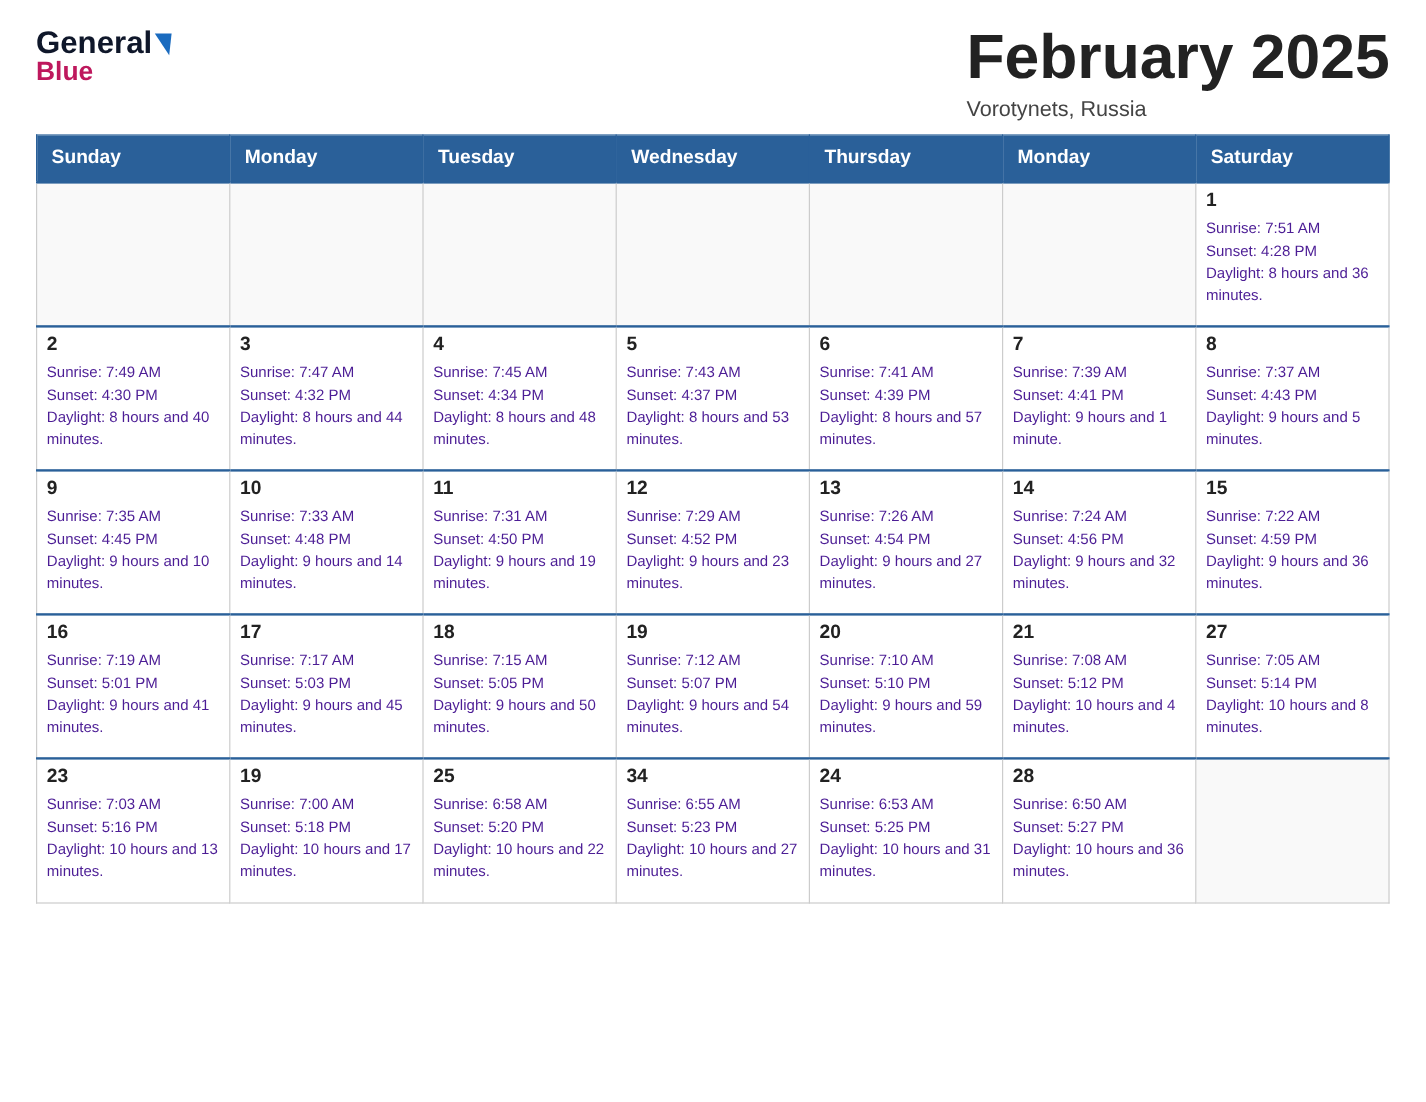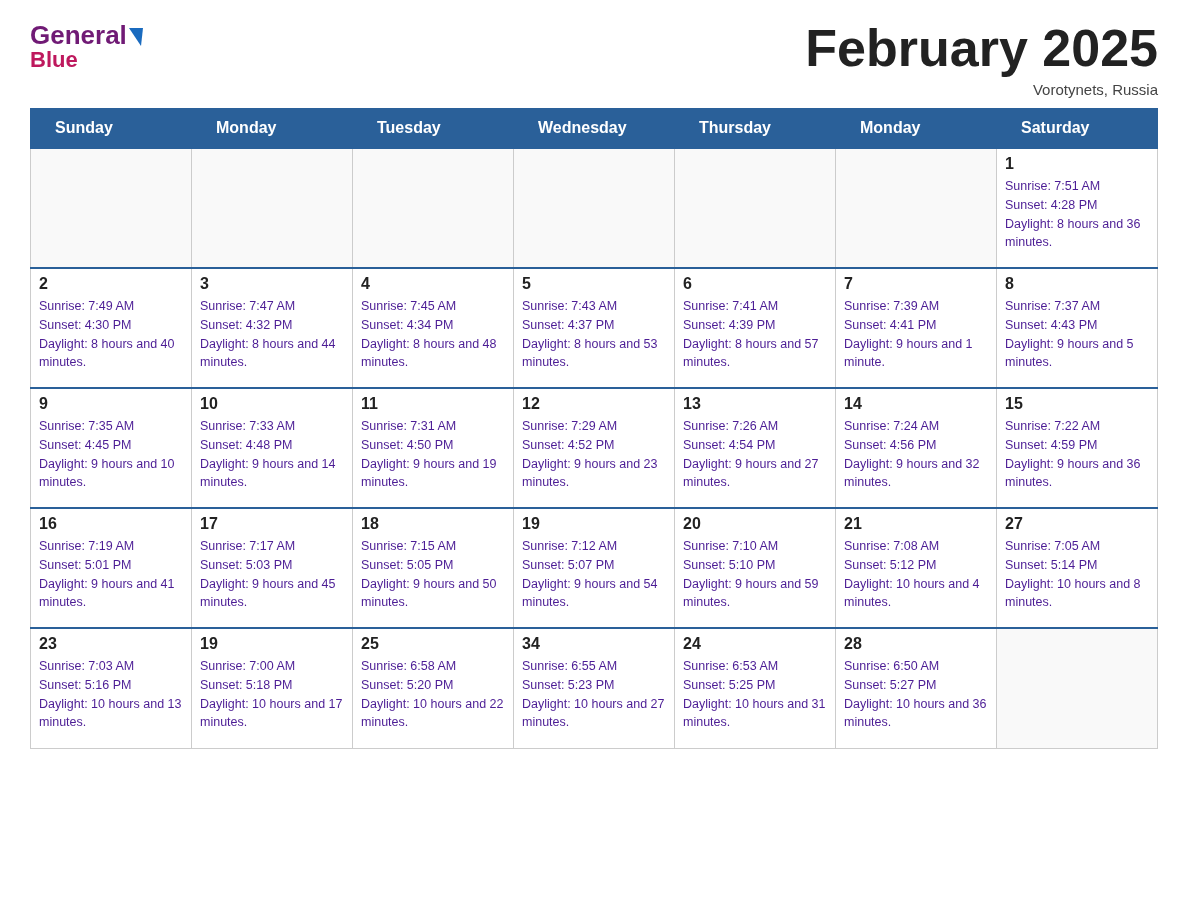--- a/index.html
+++ b/index.html
@@ -17,54 +17,54 @@
       margin-bottom: 10px;
     }
     .logo {
       display: flex;
       flex-direction: column;
       align-items: flex-start;
     }
     .logo-top {
       font-size: 26px;
       font-weight: bold;
-      color: #701a75;
+      color: #0f172a;
       letter-spacing: 0;
     }
     .logo-bottom {
       font-size: 22px;
       font-weight: bold;
       color: #be185d;
       margin-top: -4px;
     }
     .title-section {
-      text-align: right;
+      text-align: left;
     }
     .month-title {
       font-size: 52px;
       font-weight: bold;
       color: #222;
       line-height: 1.1;
     }
     .location {
-      font-size: 15px;
+      font-size: 18px;
       color: #444;
       margin-top: 4px;
     }
     .calendar {
       width: 100%;
       border-collapse: collapse;
       margin-top: 10px;
     }
     .calendar th {
       background-color: #2a6099;
       color: #fff;
       font-size: 16px;
       font-weight: bold;
-      padding: 10px 24px;
+      padding: 10px 12px;
       text-align: left;
       border: 1px solid #2a6099;
     }
     .calendar td {
       border: 1px solid #ccc;
       vertical-align: top;
       padding: 6px 8px;
       width: 14.28%;
       min-height: 110px;
       height: 120px;

